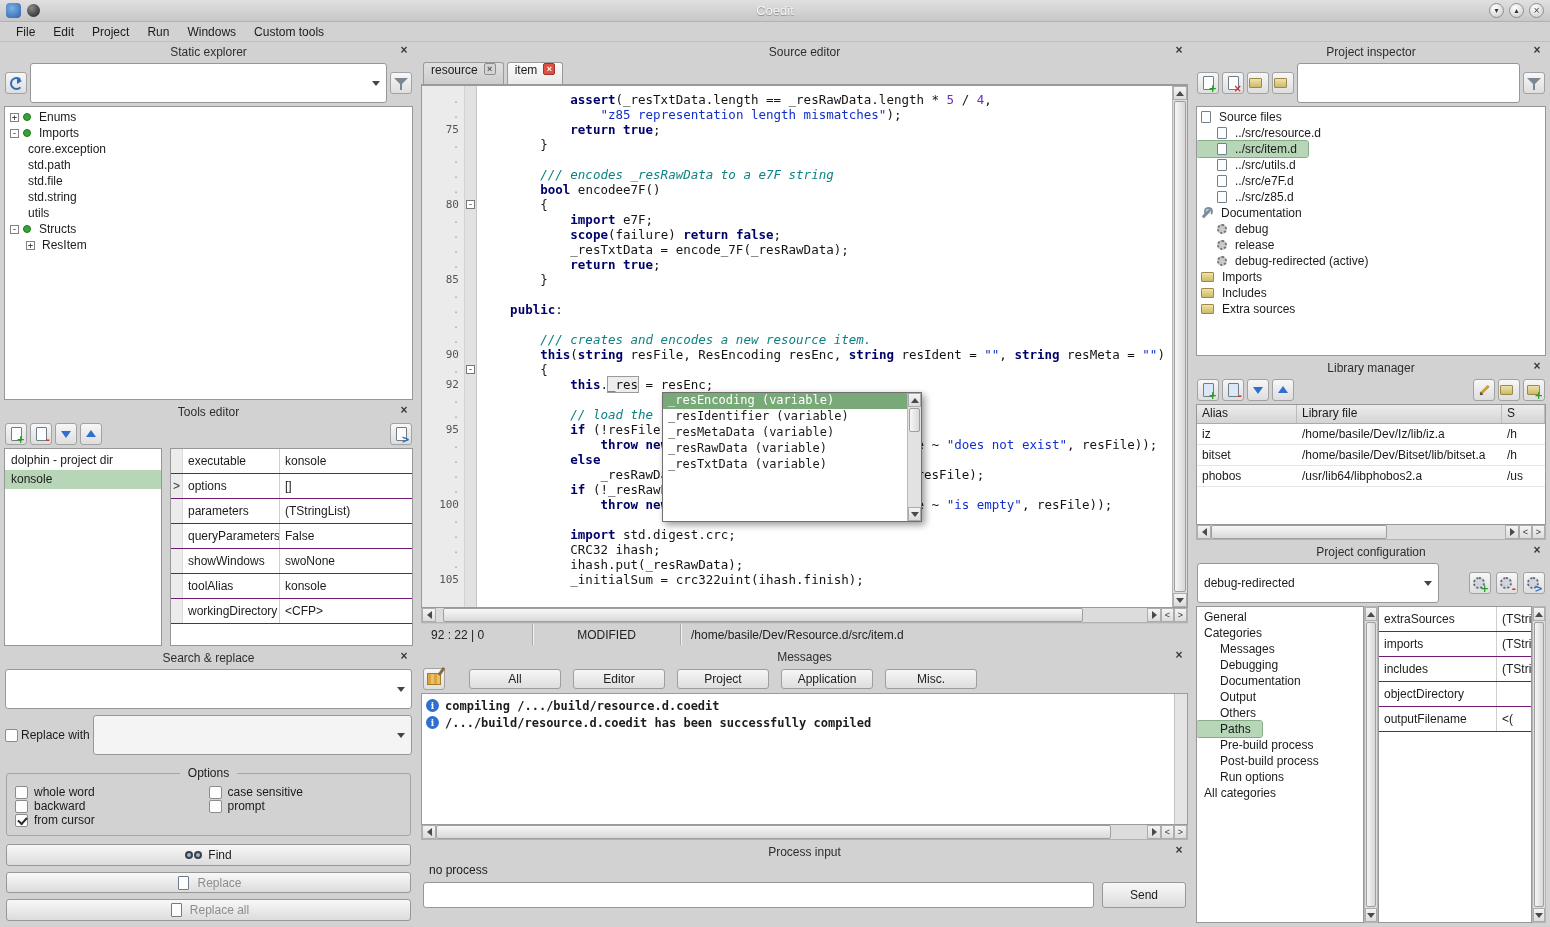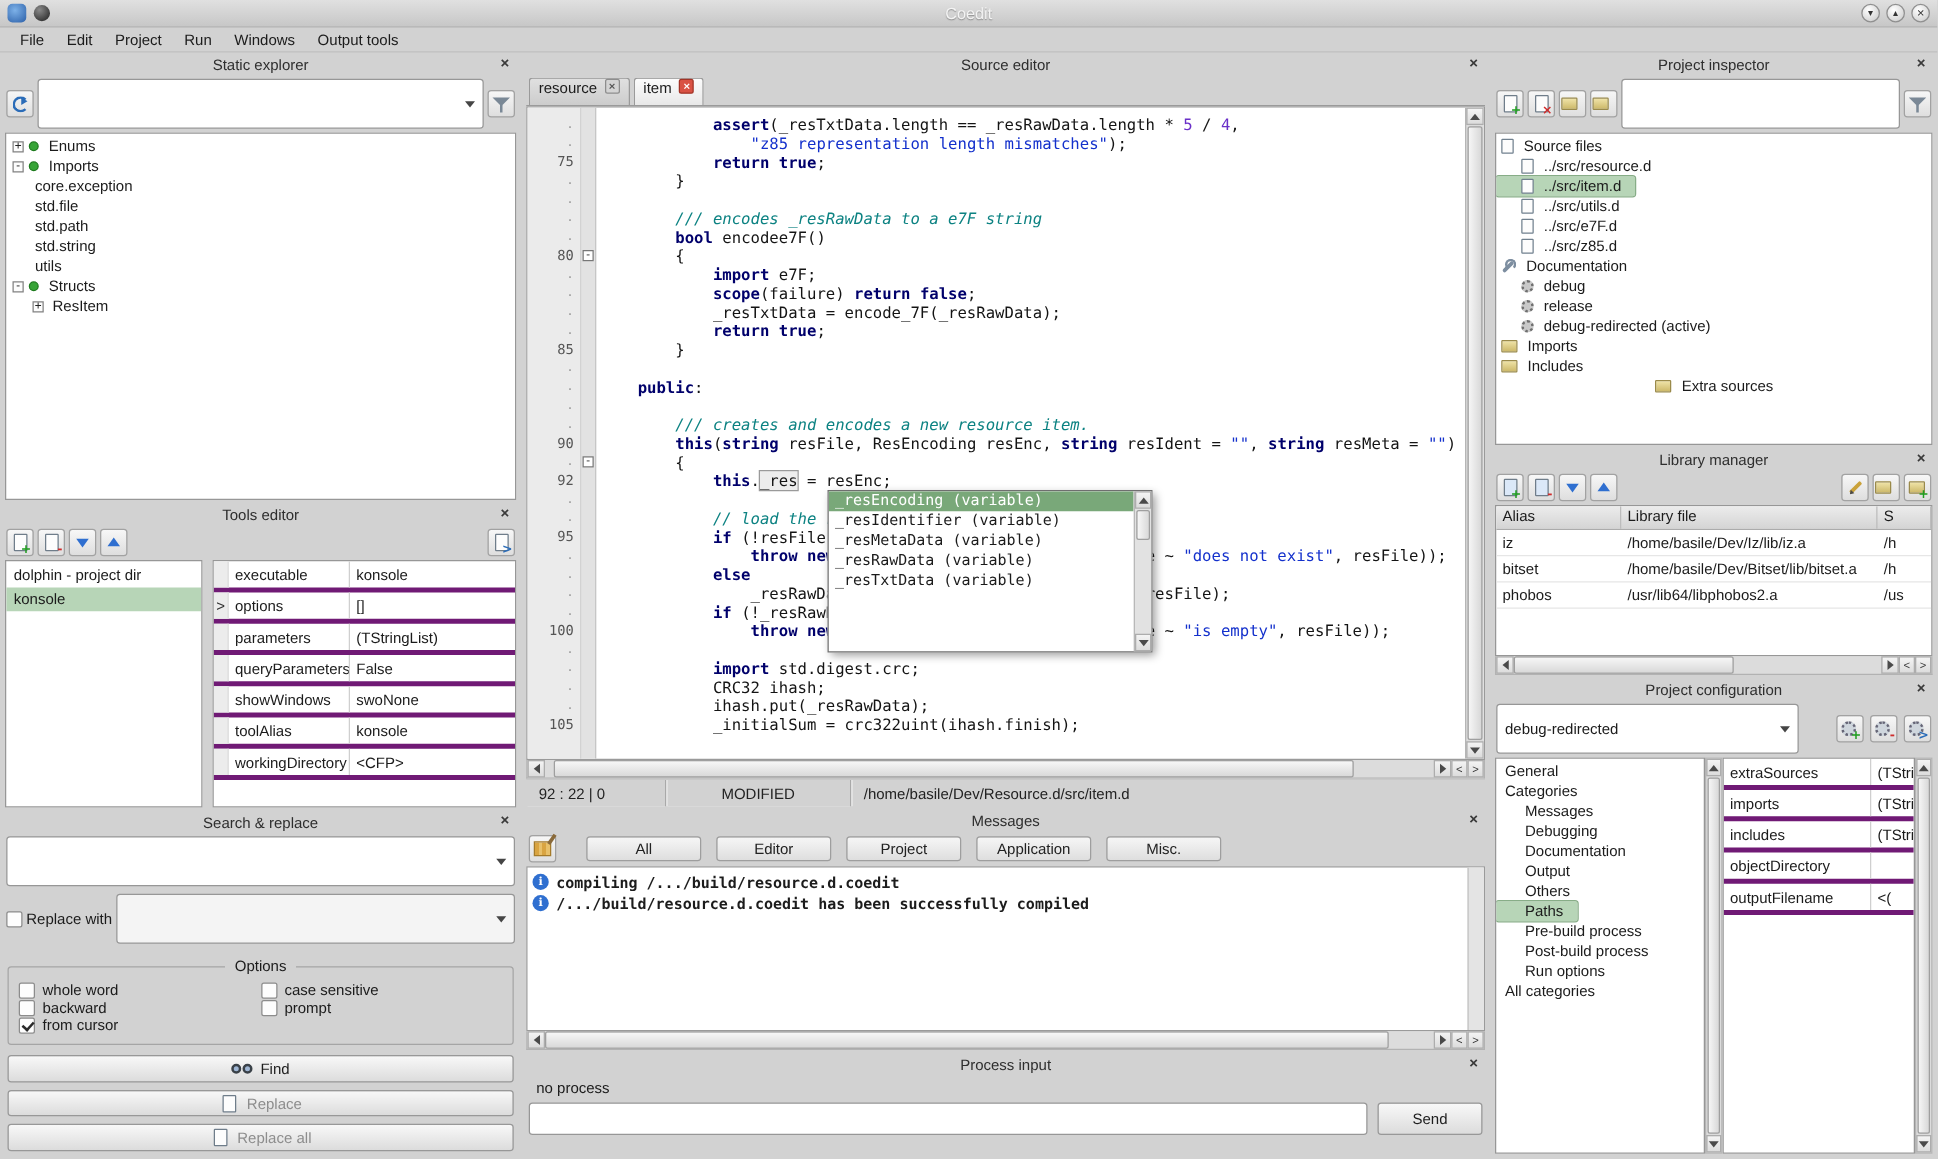--- a/index.html
+++ b/index.html
@@ -78,21 +78,21 @@
 .check-row{display:flex;align-items:center;gap:6px}
 .checkbox{width:13px;height:13px;border:1px solid #8c8c8c;border-radius:2px;background:#fdfdfd;position:relative;flex:none}
 .checkbox.checked::after{content:"";position:absolute;left:2px;top:2px;width:7px;height:4px;border-left:2px solid #2a2a2a;border-bottom:2px solid #2a2a2a;transform:rotate(-48deg)}
 
 
 .tools-content{flex:1;display:flex;gap:8px;min-height:0}
 .tools-list{width:158px;flex:none;background:#fff;border:1px solid #979797;padding:2px 0;overflow:hidden}
 .list-item{height:19px;line-height:19px;padding:0 6px;white-space:nowrap}
 .list-item.tsel{background:var(--c-selection,#b7d5b7)}
 .prop-grid{flex:1;background:#fff;border:1px solid #979797;overflow:hidden;min-width:0}
-.prop-row{display:flex;height:25px;border-bottom:4px solid #701a75;align-items:stretch}
+.prop-row{display:flex;height:25px;border-bottom:1px solid #701a75;align-items:stretch}
 .prop-marker{width:12px;flex:none;border-right:1px solid #dcdcdc;background:#ececec;display:flex;align-items:center;justify-content:center;color:#333}
 .prop-name{padding:0 5px;display:flex;align-items:center;border-right:1px solid #cfcfcf;overflow:hidden;white-space:nowrap;flex:none}
 .prop-value{flex:1;padding:0 5px;display:flex;align-items:center;overflow:hidden;white-space:nowrap}
 .pg-tools .prop-name{width:97px}
 .pg-config .prop-name{width:118px}
 
 
 .options-box{margin:8px 2px 4px;border:1px solid #a5a5a5;border-radius:3px;padding:2px 8px 8px}
 .options-box legend{margin:0 auto;padding:0 8px}
 .check-grid{display:grid;grid-template-columns:1fr 1fr;row-gap:0;margin-top:3px}
@@ -188,21 +188,21 @@
       <span class="win-btn">×</span>
     </span>
   </div>
 
   <div class="menubar" id="menubar">
       <div class="menu-item">File</div>
       <div class="menu-item">Edit</div>
       <div class="menu-item">Project</div>
       <div class="menu-item">Run</div>
       <div class="menu-item">Windows</div>
-      <div class="menu-item">Output tools</div>
+      <div class="menu-item">Custom tools</div>
     </div>
 
   <div class="main">
 
     <div class="col col-left">
 
       <div class="panel p-explorer">
         <div class="panel-header">
           <span class="panel-title">Static explorer</span>
           <span class="panel-close">×</span>
@@ -227,24 +227,24 @@
             </div>
             <div class="tree-row" style="padding-left: 4px;">
               <span class="expander">-</span>
               <span class="ticon ic-dot"></span>
               <span class="tree-label">Imports</span>
             </div>
             <div class="tree-row" style="padding-left: 20px;">
               <span class="tree-label">core.exception</span>
             </div>
             <div class="tree-row" style="padding-left: 20px;">
+              <span class="tree-label">std.path</span>
+            </div>
+            <div class="tree-row" style="padding-left: 20px;">
               <span class="tree-label">std.file</span>
-            </div>
-            <div class="tree-row" style="padding-left: 20px;">
-              <span class="tree-label">std.path</span>
             </div>
             <div class="tree-row" style="padding-left: 20px;">
               <span class="tree-label">std.string</span>
             </div>
             <div class="tree-row" style="padding-left: 20px;">
               <span class="tree-label">utils</span>
             </div>
             <div class="tree-row" style="padding-left: 4px;">
               <span class="expander">-</span>
               <span class="ticon ic-dot"></span>
@@ -664,21 +664,21 @@
               <span class="tree-label">debug-redirected (active)</span>
             </div>
             <div class="tree-row" style="padding-left: 4px;">
               <span class="ticon ic-folder"></span>
               <span class="tree-label">Imports</span>
             </div>
             <div class="tree-row" style="padding-left: 4px;">
               <span class="ticon ic-folder"></span>
               <span class="tree-label">Includes</span>
             </div>
-            <div class="tree-row" style="padding-left: 4px; justify-content: center;">
+            <div class="tree-row" style="padding-left: 4px;">
               <span class="ticon ic-folder"></span>
               <span class="tree-label">Extra sources</span>
             </div>
           </div>
       </div>
 
       <div class="panel p-library">
         <div class="panel-header">
           <span class="panel-title">Library manager</span>
           <span class="panel-close">×</span>

